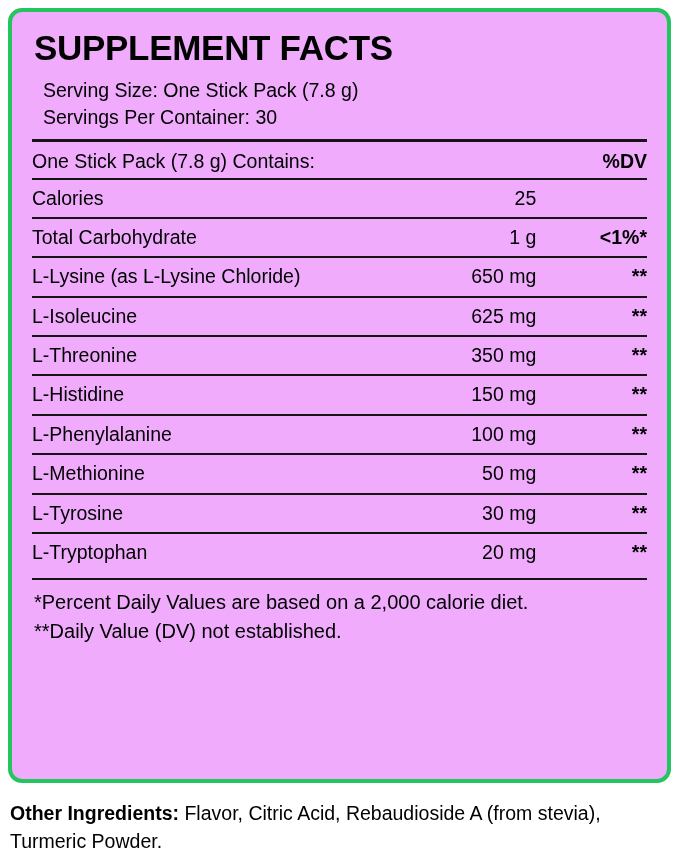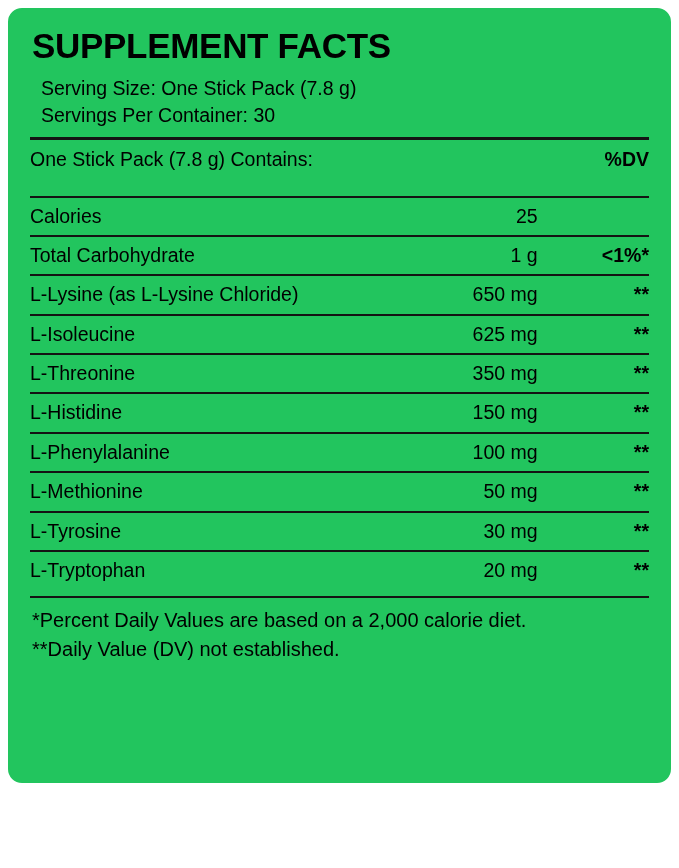--- a/index.html
+++ b/index.html
@@ -20,23 +20,23 @@
     height: 868px;
     box-sizing: border-box;
   }
   .panel {
     position: absolute;
     left: 8px;
     top: 8px;
     width: 663px;
     height: 775px;
     box-sizing: border-box;
-    border: 2px solid #22c55e;
+    border: 4px solid #22c55e;
     border-radius: 14px;
-    background: #22c55e;
+    background: #f0abfc;
     overflow: hidden;
   }
   .panel-inner {
     padding: 18px 20px 10px 20px;
   }
   .title {
     font-size: 35px;
     font-weight: bold;
     letter-spacing: -0.3px;
     line-height: 1.05;
@@ -84,21 +84,21 @@
     width: 26%;
   }
   td.c-dv {
     text-align: right;
     padding-right: 4px;
     width: 18%;
     font-weight: bold;
   }
   tr.head td {
     padding-top: 8px;
-    padding-bottom: 24px;
+    padding-bottom: 4px;
   }
   .footnotes {
     padding: 8px 0 0 2px;
   }
   .footnote {
     font-size: 20px;
     line-height: 1.42;
   }
   .other {
     position: absolute;
@@ -193,14 +193,17 @@
       <div class="rule"></div>
 
       <div class="footnotes">
         <div class="footnote">*Percent Daily Values are based on a 2,000 calorie diet.</div>
         <div class="footnote">**Daily Value (DV) not established.</div>
       </div>
 
     </div>
   </div>
 
+  <div class="other">
+    <b>Other Ingredients:</b><span> Flavor, Citric Acid, Rebaudioside A (from stevia), Turmeric Powder.</span>
+  </div>
 
 </div>
 
 </body></html>

